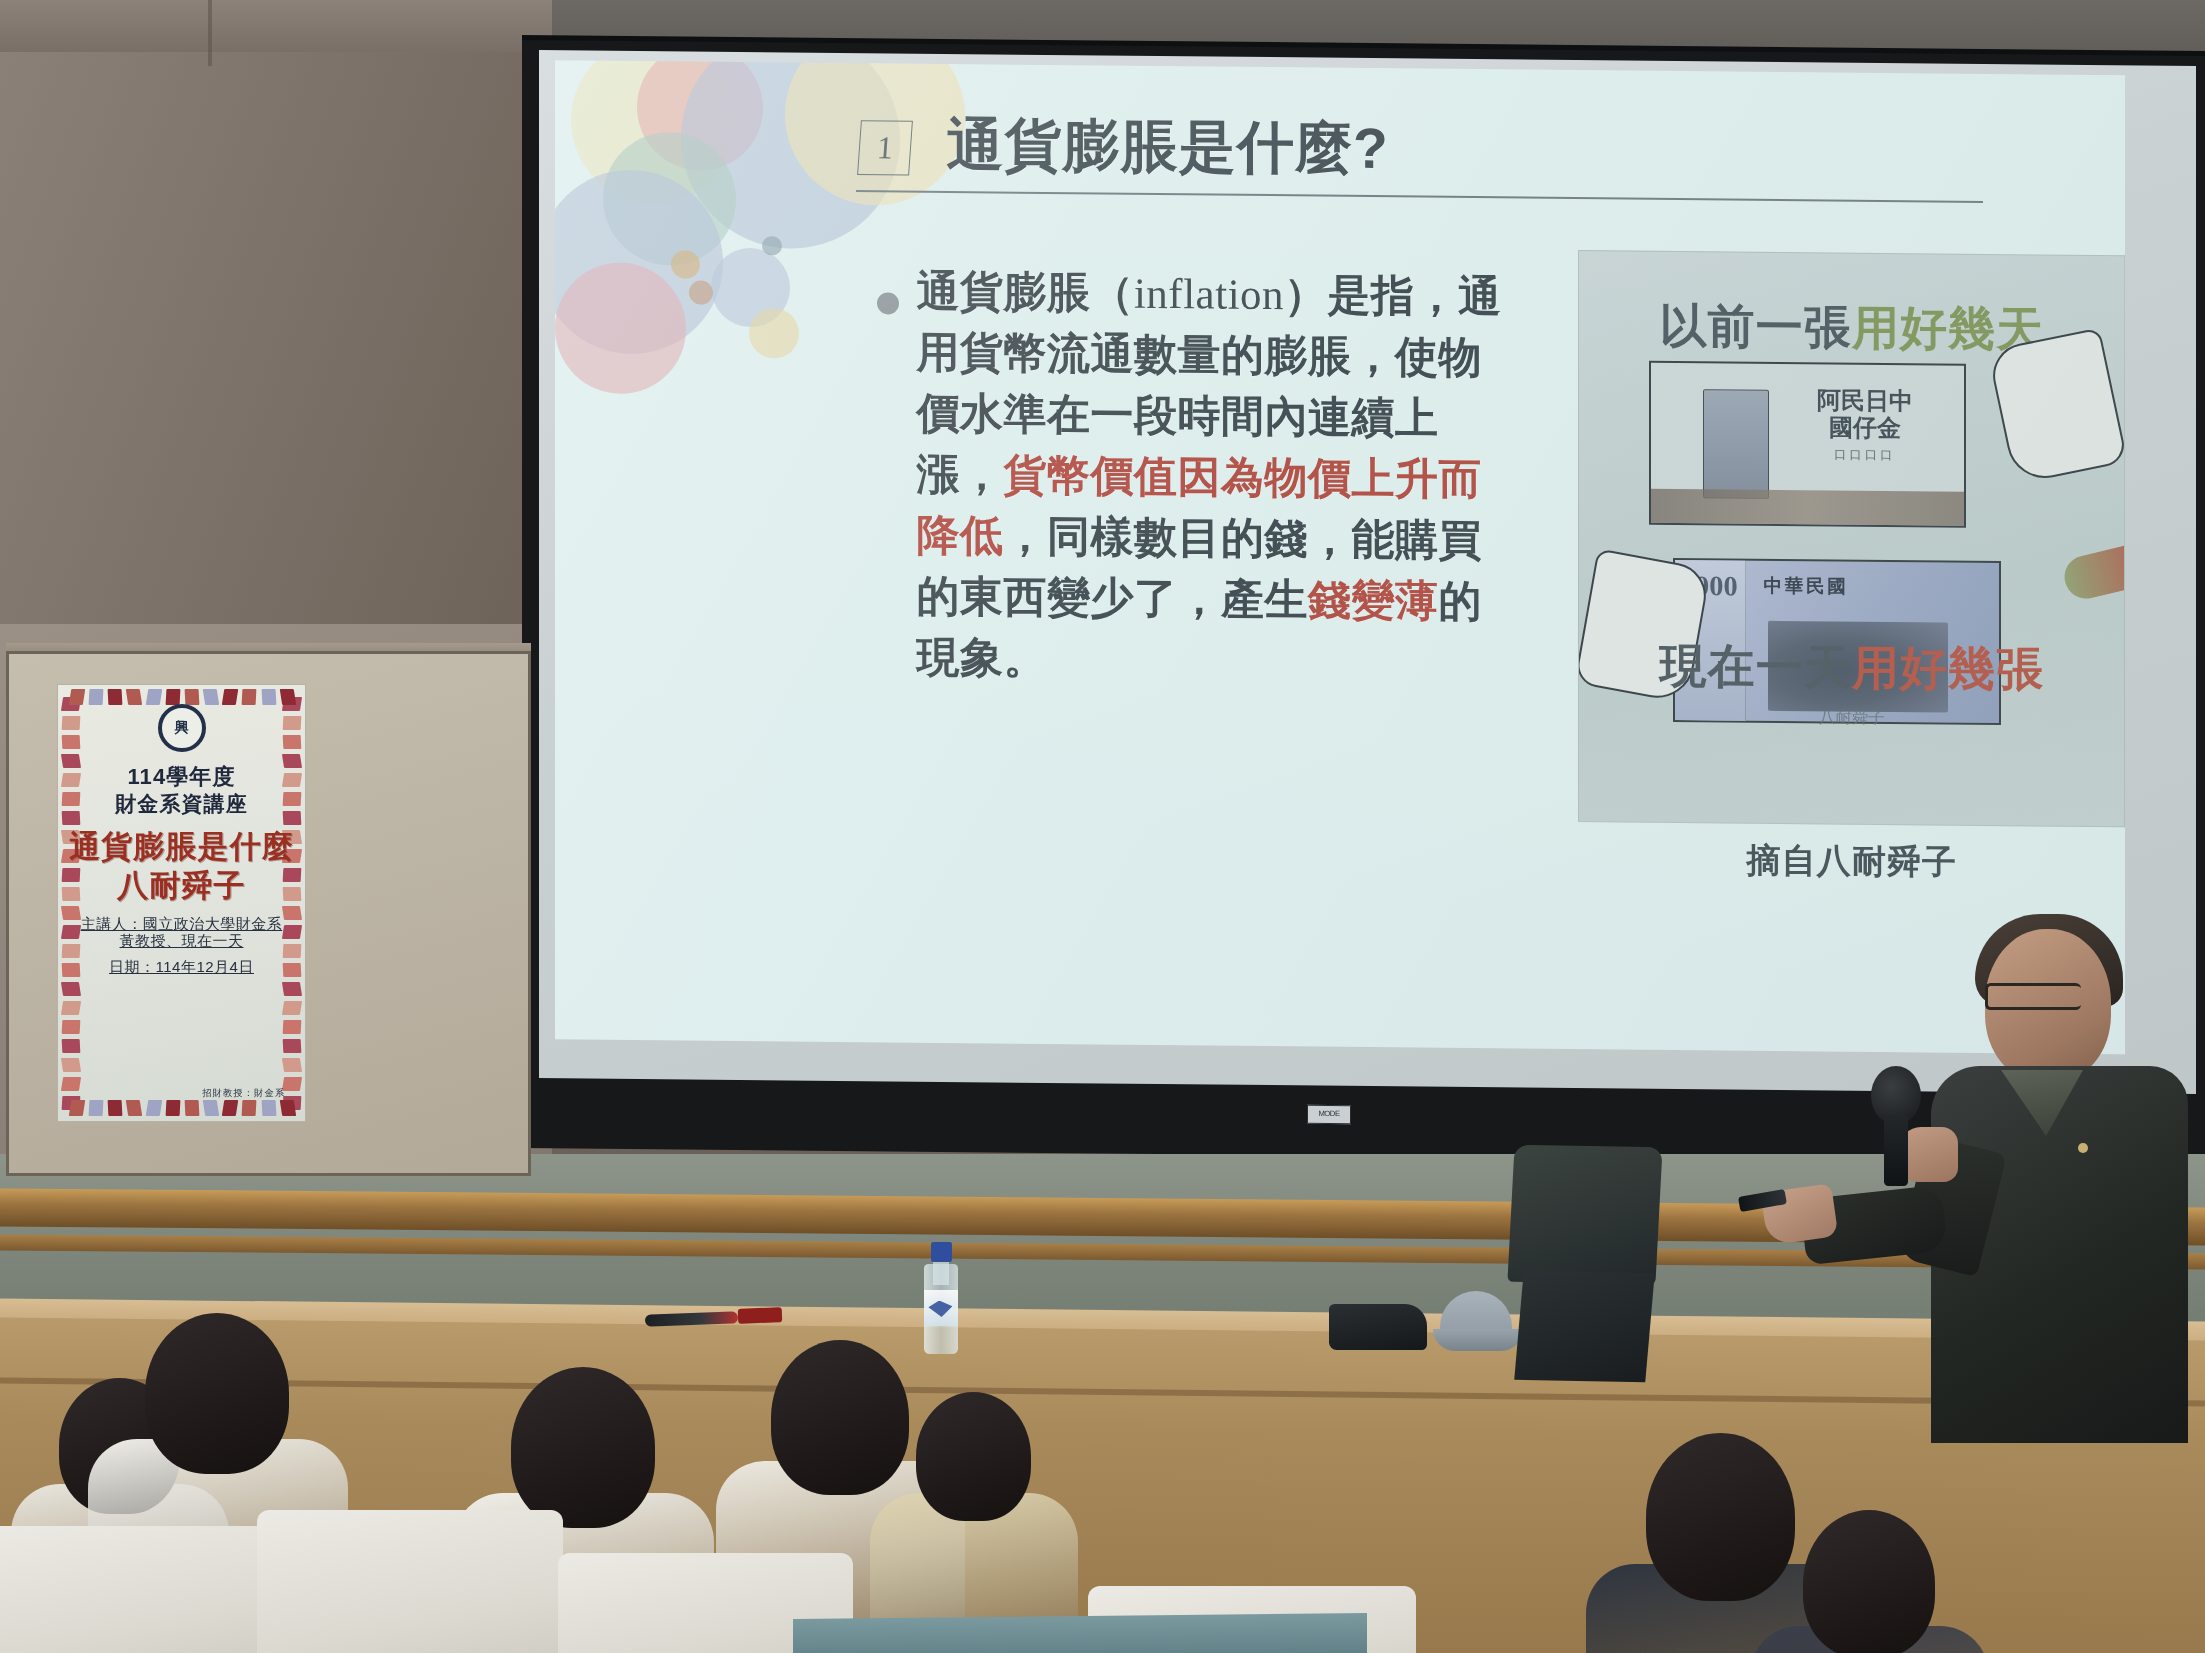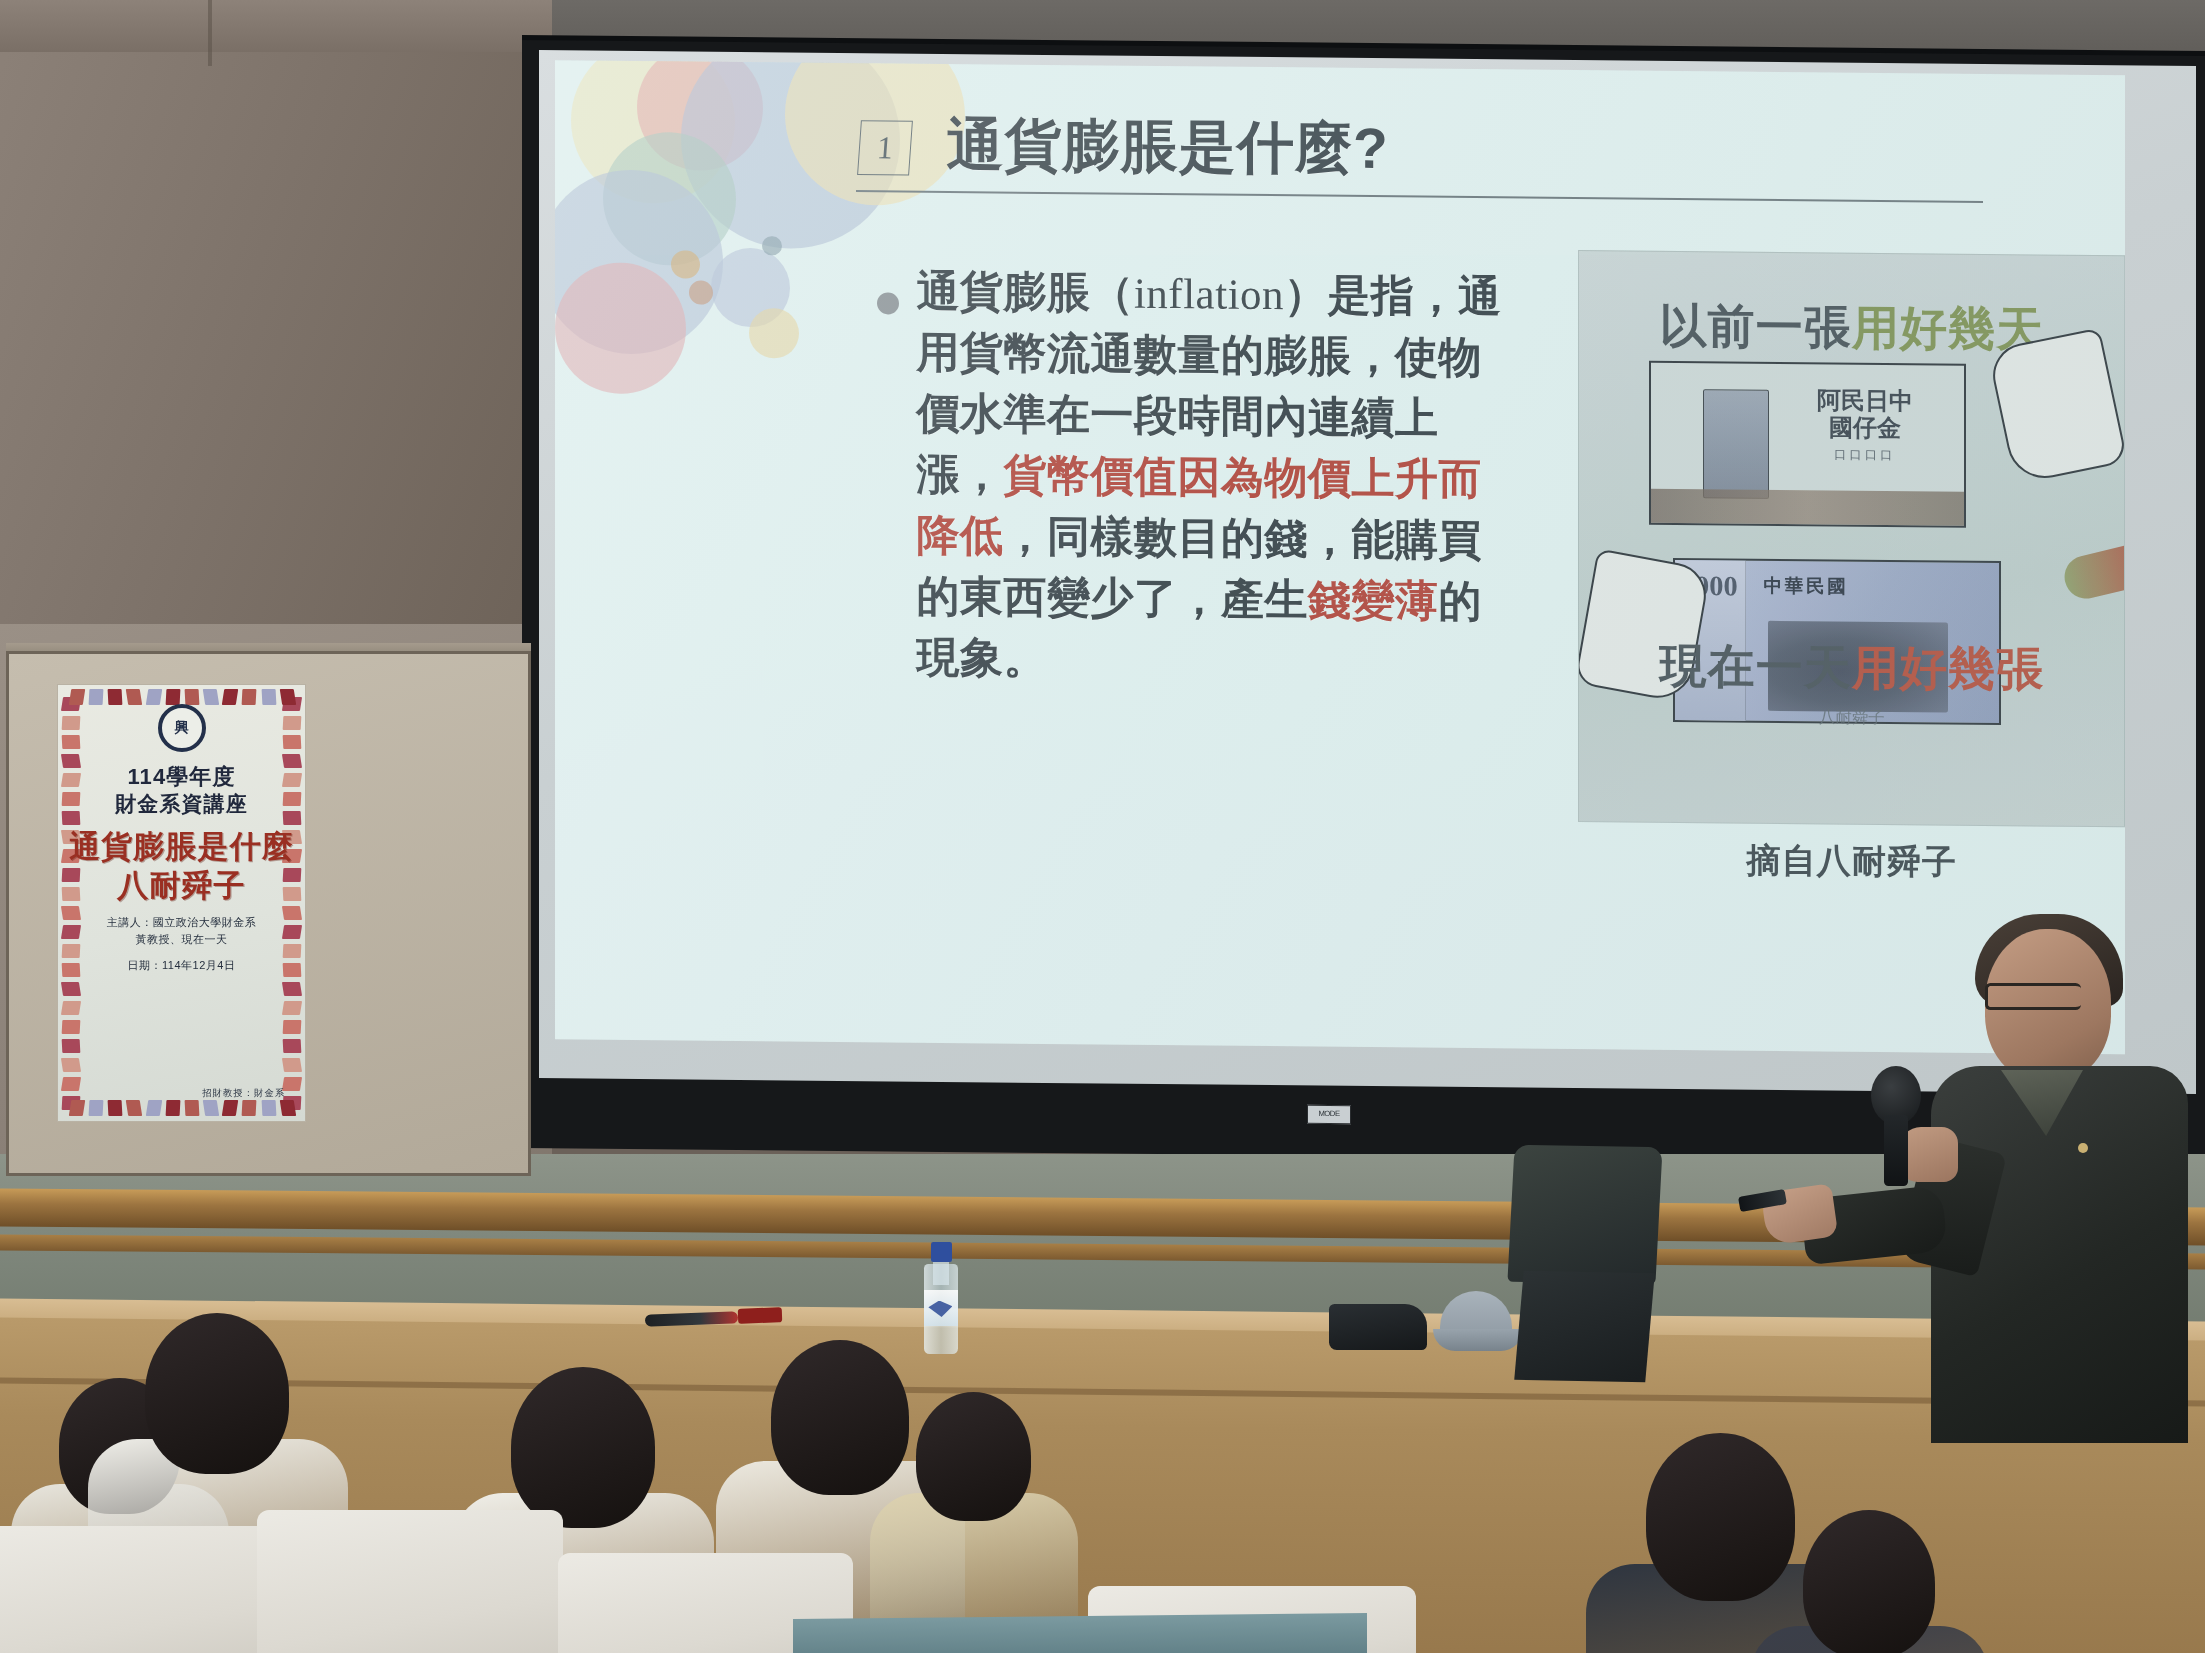--- a/index.html
+++ b/index.html
@@ -352,21 +352,21 @@
     font-size:31px; color:#9a2f22; font-weight:bold; letter-spacing:1.1px;
     text-shadow:1.1px 1.1px 0 rgba(90,20,10,.35);
   }
   .poster-big2 {
     position:absolute; left:0; top:180px; width:100%; text-align:center;
     font-size:31px; color:#9a2f22; font-weight:bold; letter-spacing:1.1px;
     text-shadow:1.1px 1.1px 0 rgba(90,20,10,.35);
   }
   .poster-sm {
     position:absolute; left:0; width:100%; text-align:center;
-    font-size:11px; color:#26303f; letter-spacing:0.5px;
+    font-size:15px; color:#26303f; letter-spacing:0.5px;text-decoration:underline;
   }
   .poster-stamp {
     position:absolute; right:19.7px; bottom:21px;
     font-size:9.3px; color:#2a3443; letter-spacing:1.1px;
   }
 
   
   .speaker { position:absolute; left:1903px; top:886px; width:306px; height:547px; }
   .spk-head {
     position:absolute; left:82px; top:43px; width:126px; height:153px;

